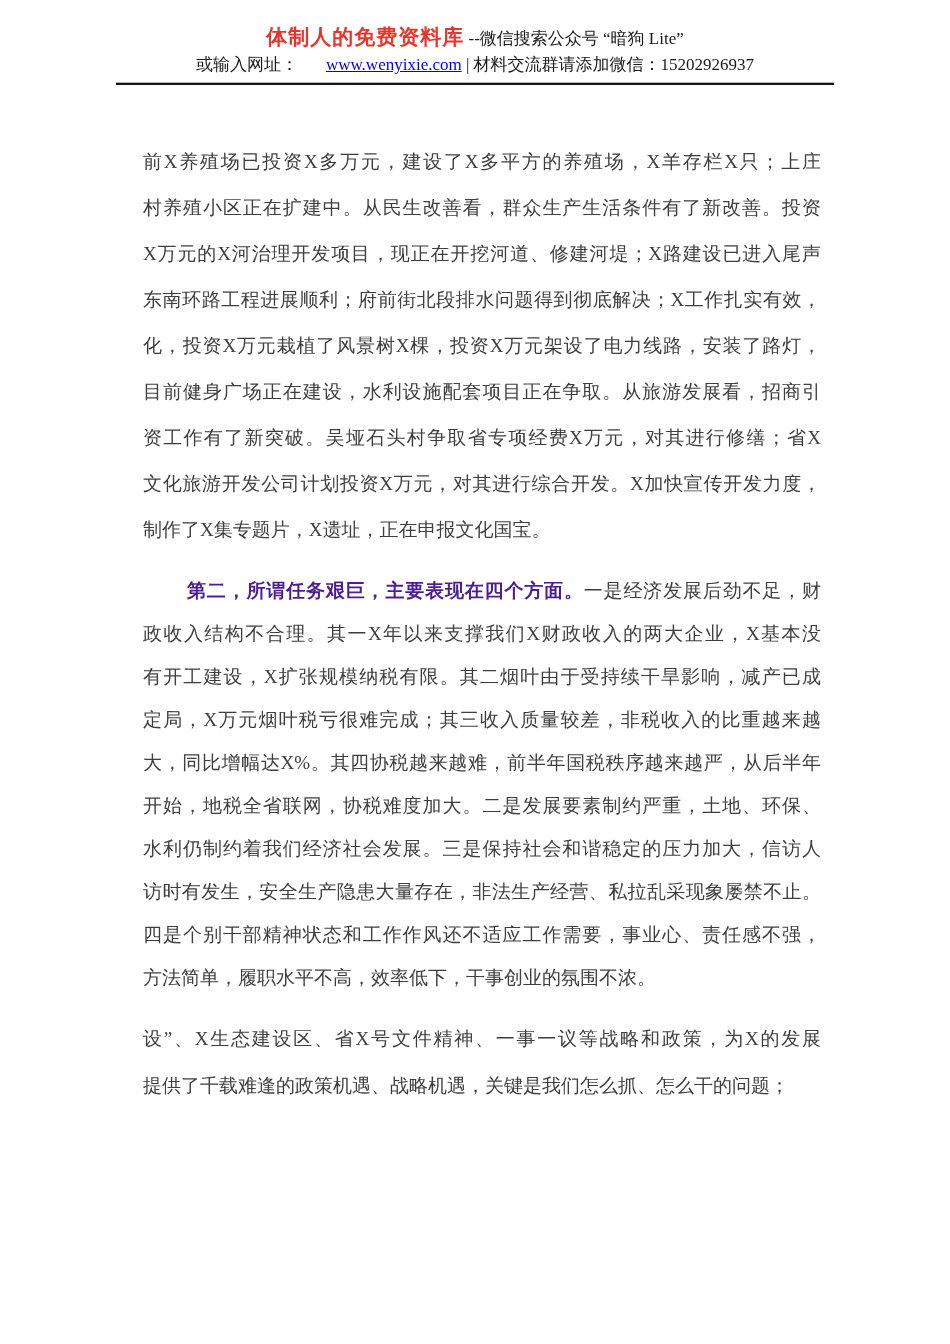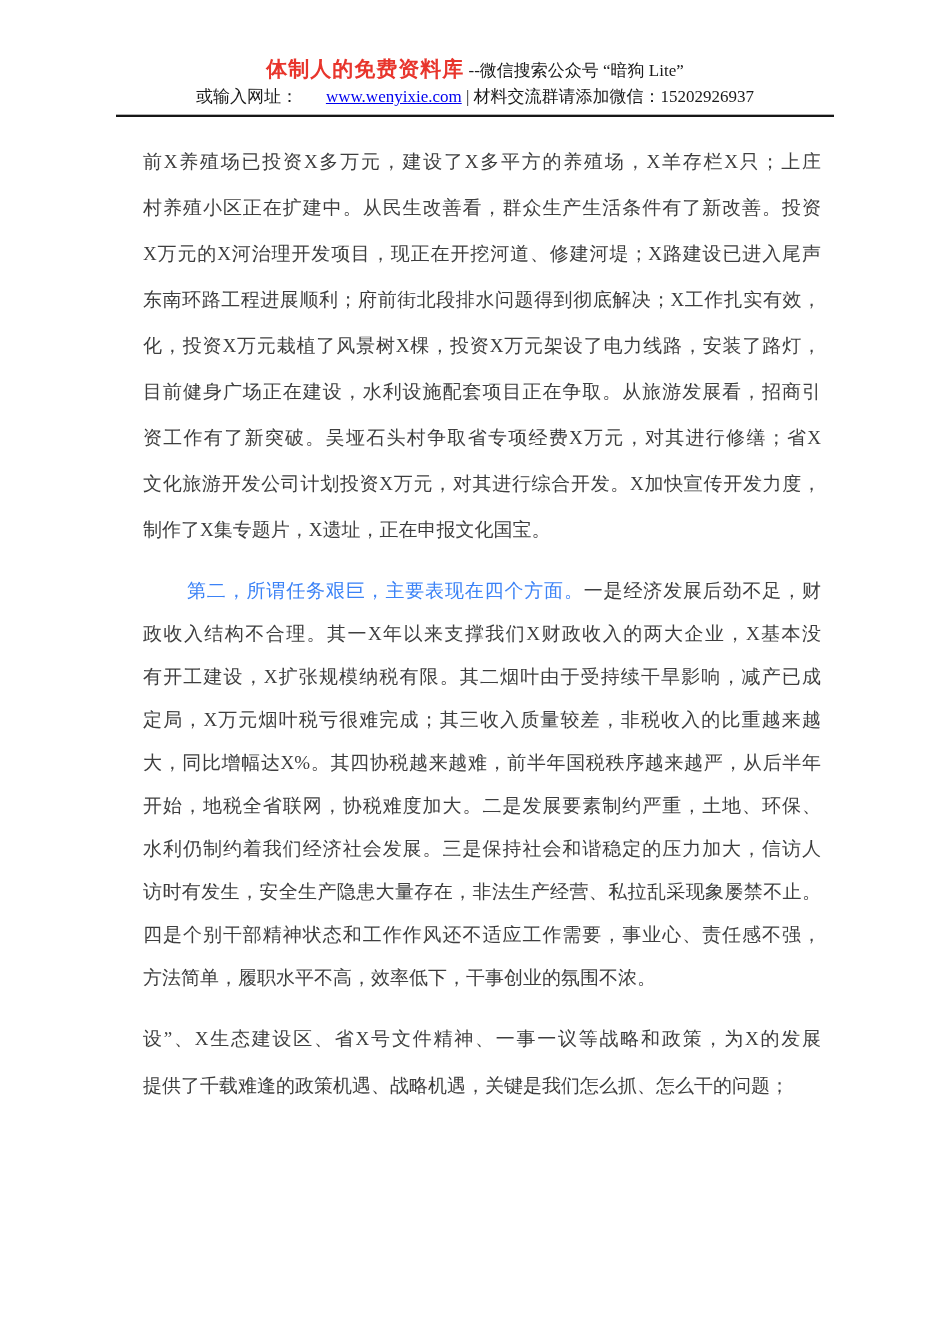--- a/index.html
+++ b/index.html
@@ -5,21 +5,21 @@
   * { margin: 0; padding: 0; box-sizing: border-box; }
   html, body { background: #ffffff; }
   body {
     width: 950px;
     height: 1344px;
     position: relative;
     font-family: "Liberation Serif", serif;
     overflow: hidden;
   }
   .doc-header {
-    padding-top: 56px;
+    padding-top: 24px;
     text-align: center;
     color: #1a1a1a;
   }
   .hdr-line1 {
     font-size: 17px;
     line-height: 26px;
     white-space: nowrap;
   }
   .brand {
     color: #e8352c;
@@ -58,21 +58,21 @@
   .p3 .line { line-height: 47px; }
   .line {
     text-align: justify;
     text-align-last: justify;
     white-space: nowrap;
   }
   .line.last {
     text-align-last: left;
   }
   .line.indent { text-indent: 44px; }
-  .lead-bold { font-weight: normal; color: #3b82f6; margin-top: 20px; }
+  .lead-bold { font-weight: bold; color: #4c1d95; margin-top: 20px; }
 </style>
 </head>
 <body>
 
 <div class="doc-header">
   <div class="hdr-line1">
     <span class="brand">体制人的免费资料库</span>
     <span>--微信搜索公众号 “暗狗 Lite”</span>
   </div>
   <div class="hdr-line2">

